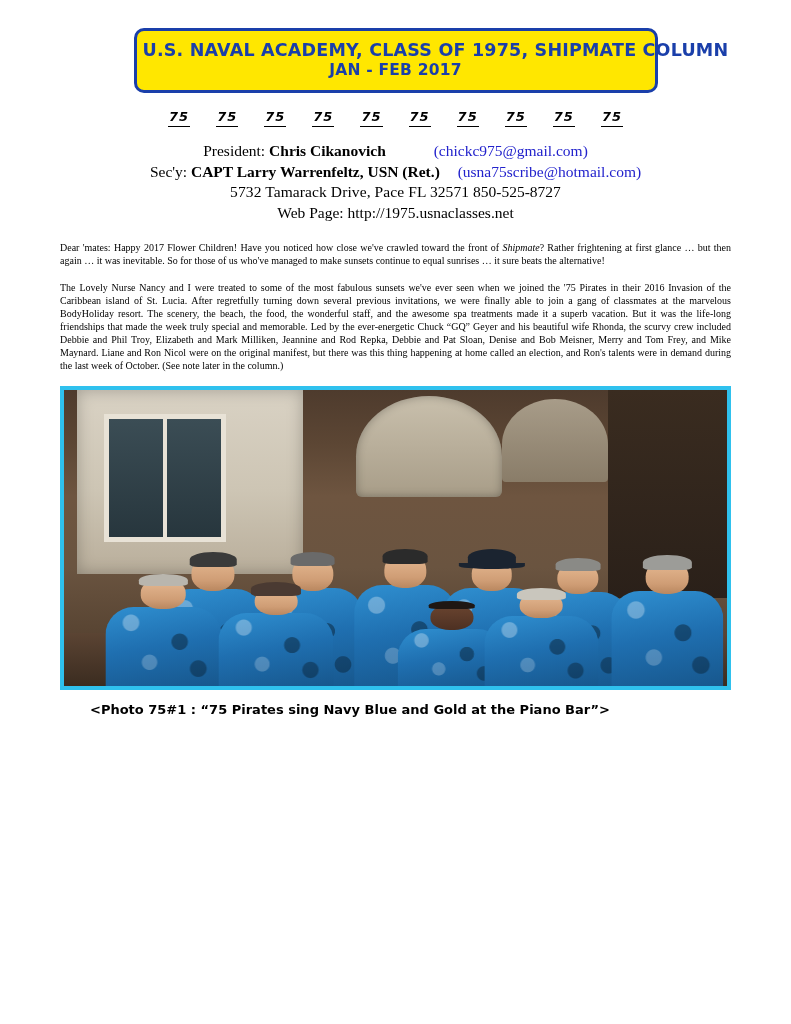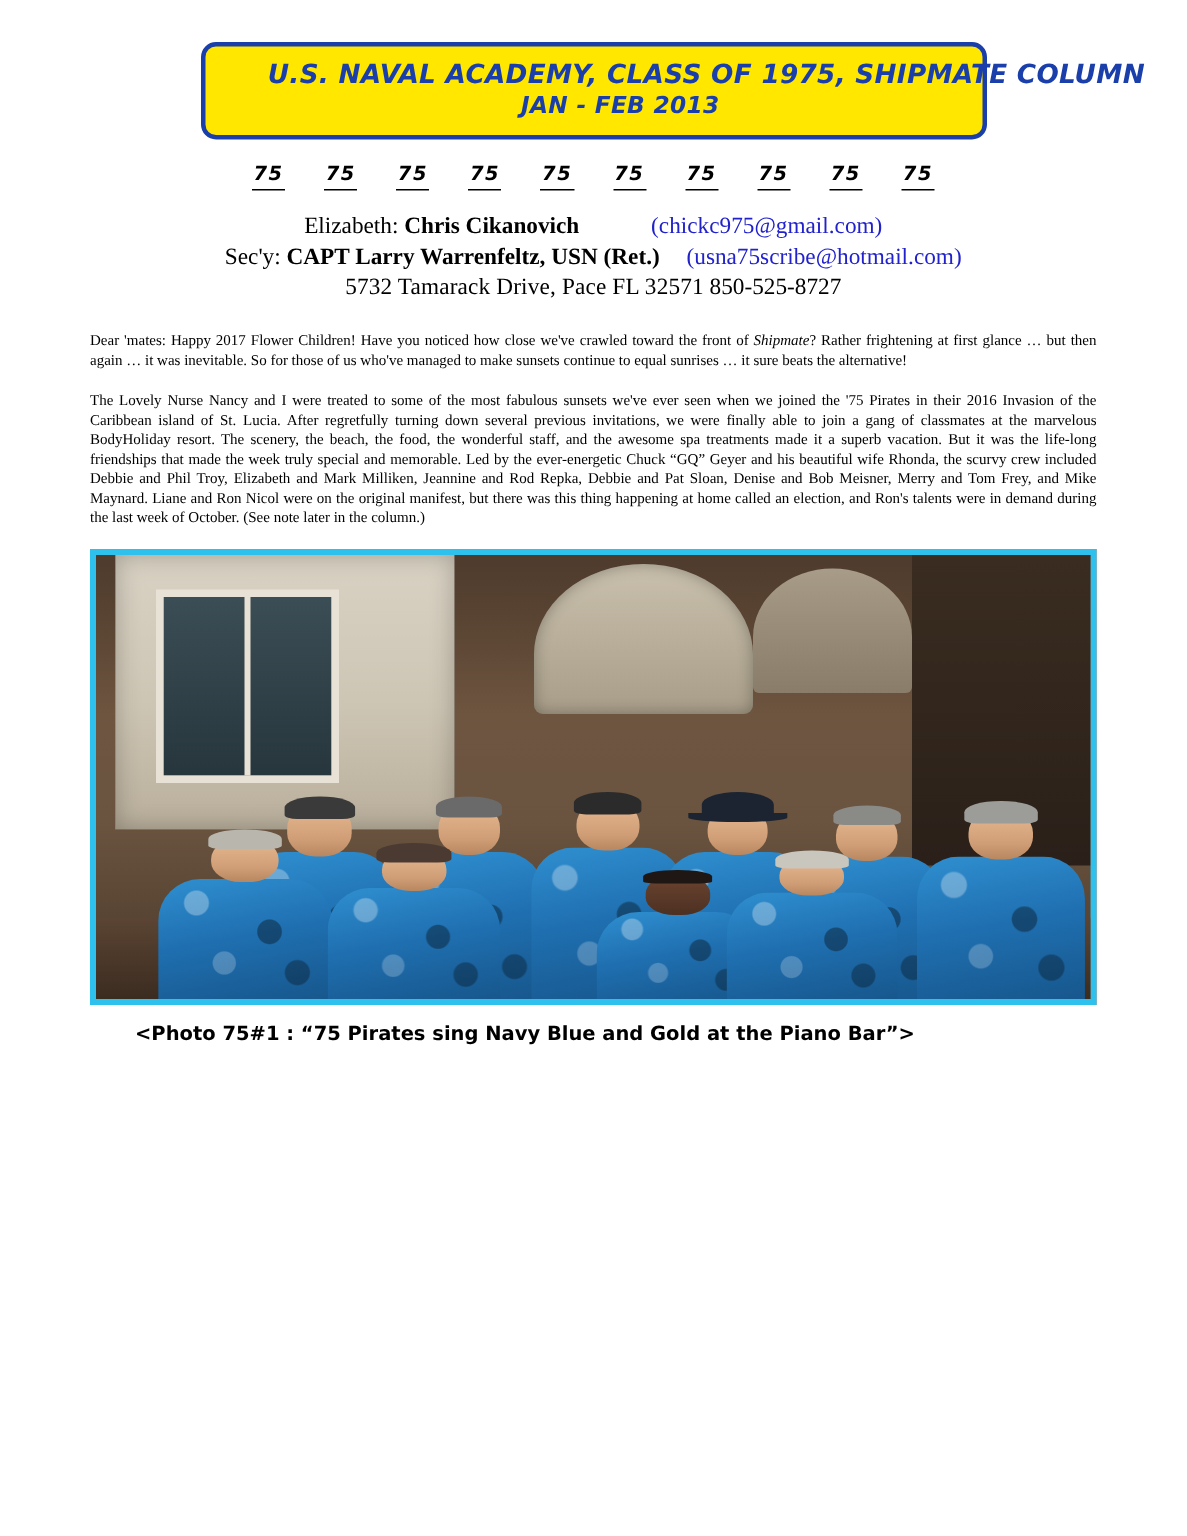--- a/index.html
+++ b/index.html
@@ -34,27 +34,25 @@
     border: 3px solid #1a3faa;
     border-radius: 10px;
     width: 524px;
     padding: 9px 6px 11px 6px;
     text-align: center;
     box-sizing: border-box;
   }
   .banner-line {
     font-family: "DejaVu Sans", sans-serif;
     font-weight: bold;
-    font-style: italic;
     color: #1a3faa;
     font-size: 17.5px;
     letter-spacing: 0.2px;
     line-height: 1.18;
     white-space: nowrap;
-    margin-left: 36px;
   }
   .banner-line.sub {
     font-size: 15.5px;
   }
 
   
   .seventyfive-row {
     margin-top: 16px;
     display: flex;
     justify-content: center;
@@ -230,51 +228,55 @@
   }
 </style>
 </head>
 <body>
 
 <div class="page">
 
   <div class="banner-wrap">
     <div class="banner">
       <div class="banner-line">U.S. NAVAL ACADEMY, CLASS OF 1975, SHIPMATE COLUMN</div>
-      <div class="banner-line sub">JAN - FEB 2013</div>
+      <div class="banner-line sub">JAN - FEB 2017</div>
     </div>
   </div>
 
   <div class="seventyfive-row">
     <span class="seventyfive">75</span>
     <span class="seventyfive">75</span>
     <span class="seventyfive">75</span>
     <span class="seventyfive">75</span>
     <span class="seventyfive">75</span>
     <span class="seventyfive">75</span>
     <span class="seventyfive">75</span>
     <span class="seventyfive">75</span>
     <span class="seventyfive">75</span>
     <span class="seventyfive">75</span>
   </div>
 
   <div class="officers">
     <div class="row">
-      <span>Elizabeth:</span>
+      <span>President:</span>
       <b>Chris Cikanovich</b>
       <span class="email">(chickc975@gmail.com)</span>
     </div>
     <div class="row">
       <span>Sec'y:</span>
       <b>CAPT Larry Warrenfeltz, USN (Ret.)</b>
       <span class="email tight">(usna75scribe@hotmail.com)</span>
     </div>
     <div class="row">
       <span class="addr">5732 Tamarack Drive, Pace FL  32571</span>
       <span class="phone">850-525-8727</span>
+    </div>
+    <div class="row">
+      <span>Web Page:</span>
+      <span class="web">http://1975.usnaclasses.net</span>
     </div>
   </div>
 
   <div class="body-text">
     <p><span>Dear 'mates:  Happy 2017 Flower Children! Have you noticed how close we've crawled toward the front of </span><i>Shipmate</i><span>? Rather frightening at first glance … but then again … it was inevitable. So for those of us who've managed to make sunsets continue to equal sunrises … it sure beats the alternative!</span></p>
 
     <p class="second"><span>The Lovely Nurse Nancy and I were treated to some of the most fabulous sunsets we've ever seen when we joined the '75 Pirates in their 2016 Invasion of the Caribbean island of St. Lucia. After regretfully turning down several previous invitations, we were finally able to join a gang of classmates at the marvelous BodyHoliday resort. The scenery, the beach, the food, the wonderful staff, and the awesome spa treatments made it a superb vacation. But it was the life-long friendships that made the week truly special and memorable. Led by the ever-energetic </span><b>Chuck “GQ” Geyer</b><span> and his beautiful wife Rhonda, the scurvy crew included Debbie and </span><b>Phil Troy</b><span>, Elizabeth and </span><b>Mark Milliken</b><span>, Jeannine and </span><b>Rod Repka</b><span>, Debbie and </span><b>Pat Sloan</b><span>, Denise and </span><b>Bob Meisner</b><span>, Merry and </span><b>Tom Frey</b><span>, and </span><b>Mike Maynard</b><span>. Liane and </span><b>Ron Nicol</b><span> were on the original manifest, but there was this thing happening at home called an election, and Ron's talents were in demand during the last week of October. (See note later in the column.)</span></p>
   </div>
 
   <div class="photo-wrap">

